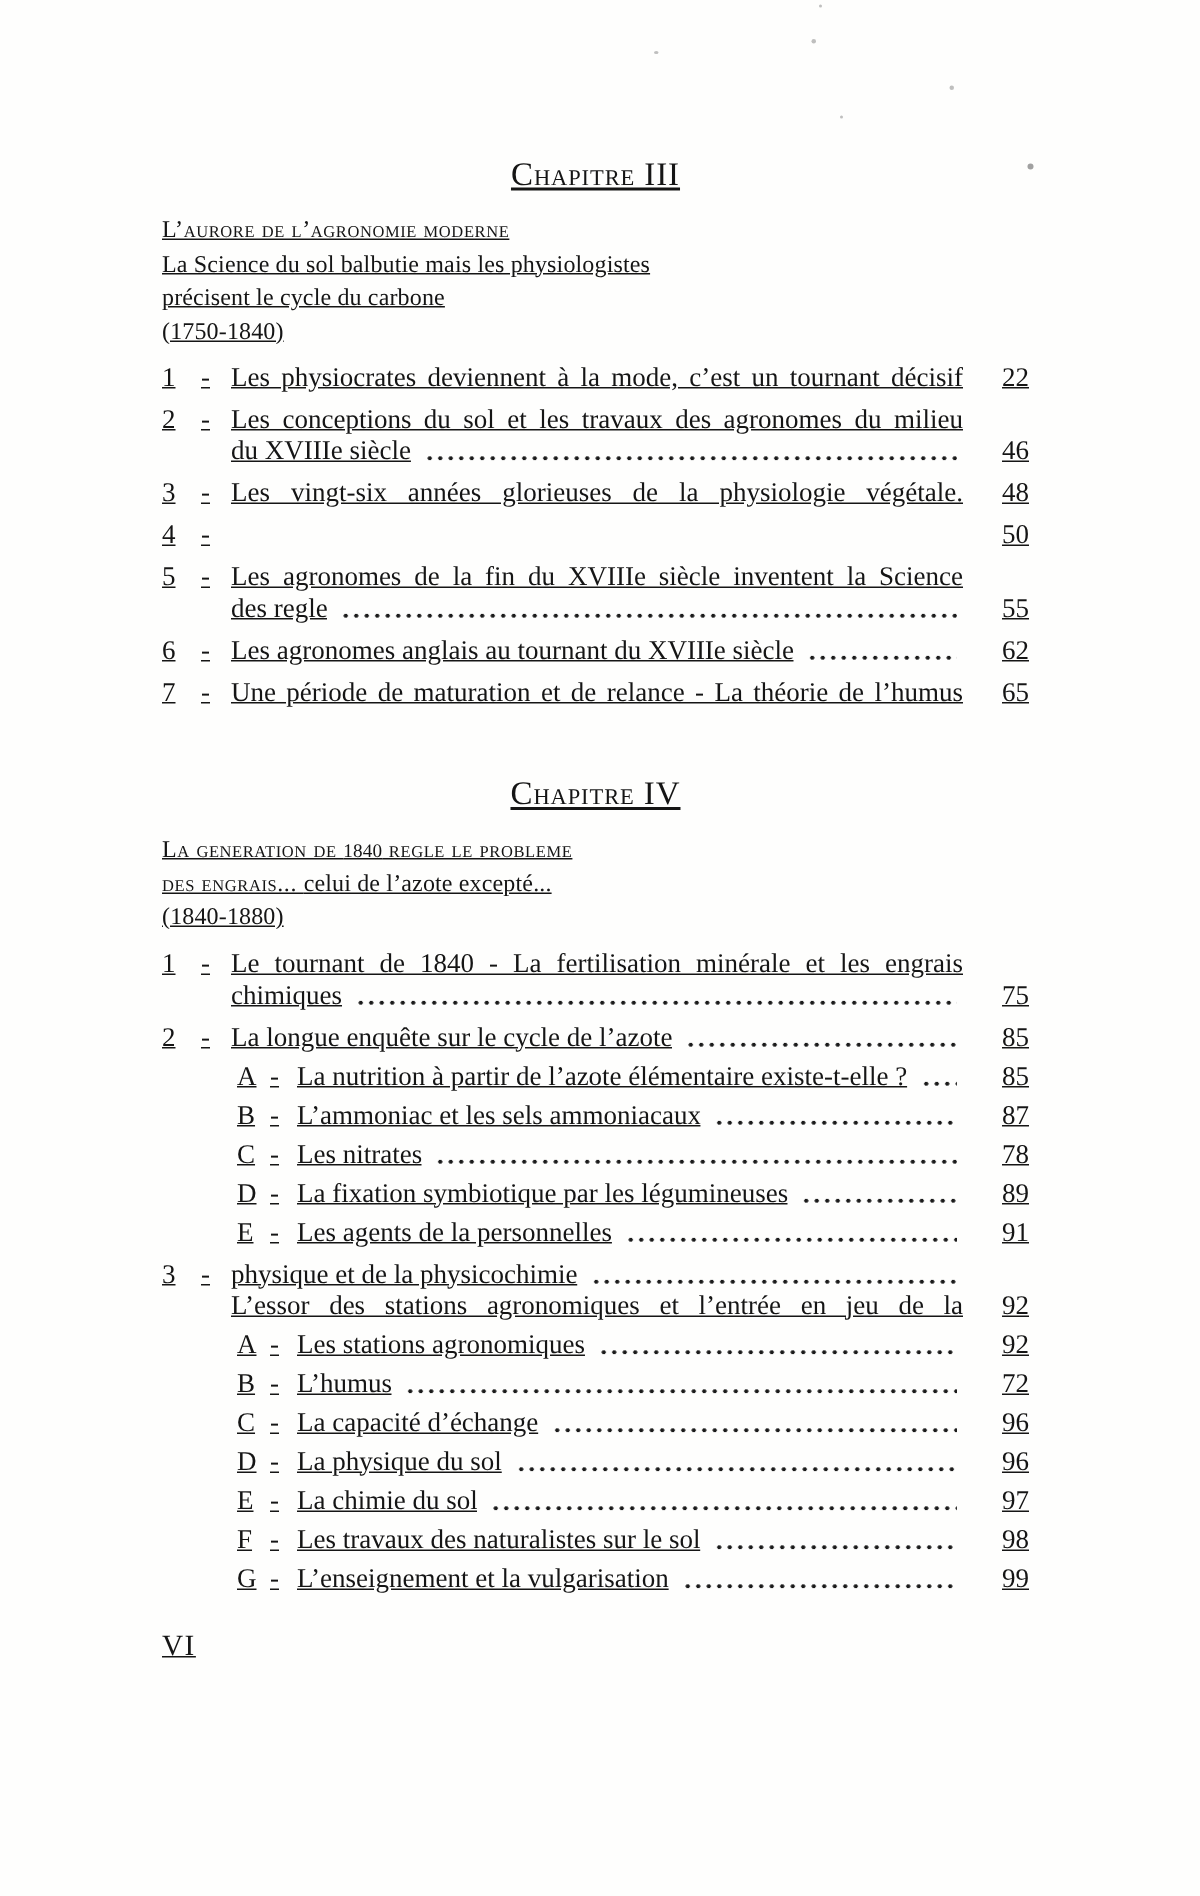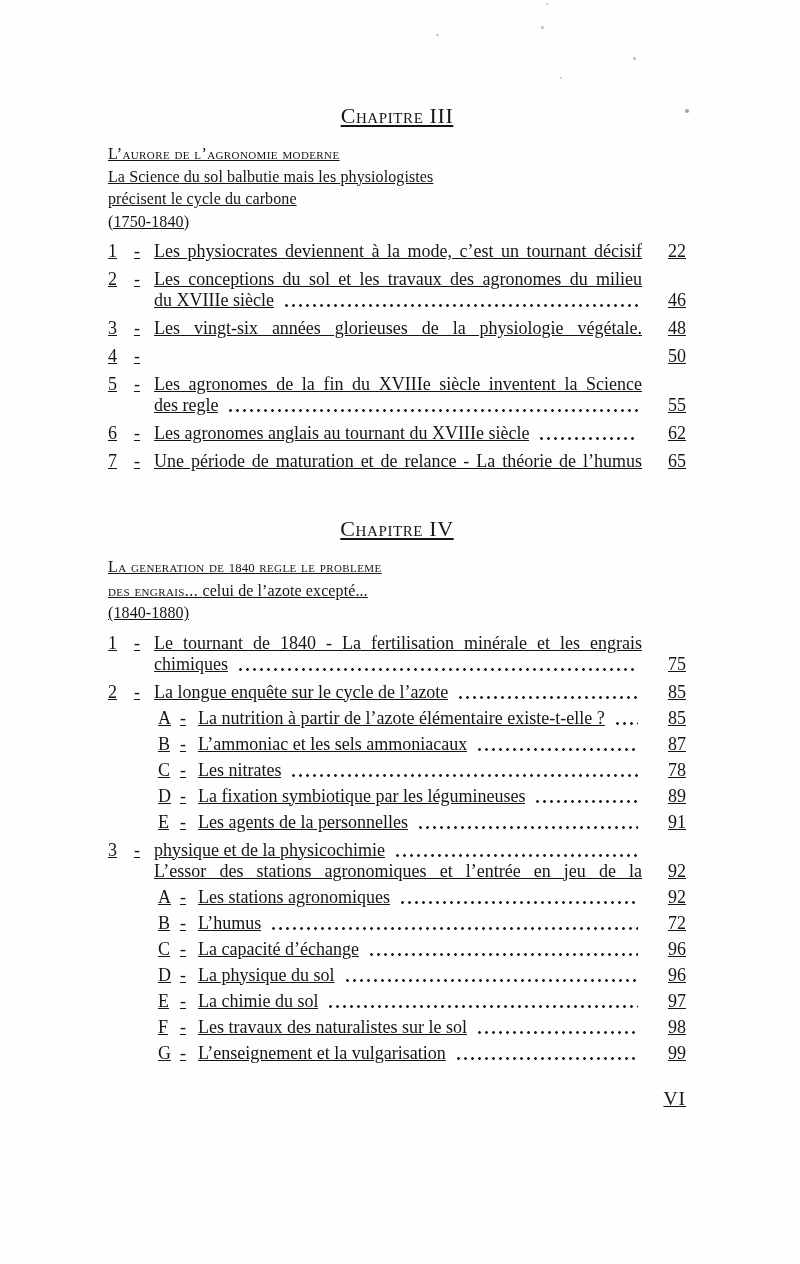--- a/index.html
+++ b/index.html
@@ -85,21 +85,21 @@
 
   .pageno {
     flex: 0 0 44px;
     text-align: right;
     align-self: flex-end;
   }
 
   
   .page-footer {
     margin-top: 24px;
-    text-align: right;
+    text-align: left;
     font-size: 19.5px;
     letter-spacing: 1px;
   }
 </style>
 </head>
 <body>
 
 <div class="page-wrap">
   <i class="speck" style="left:546px;top:3px;width:2px;height:2px"></i>
   <i class="speck" style="left:541px;top:26px;width:3px;height:3px"></i>

